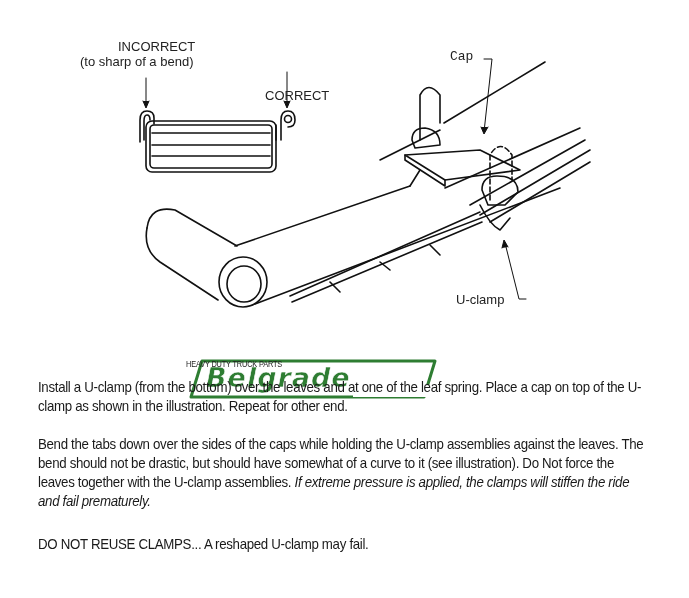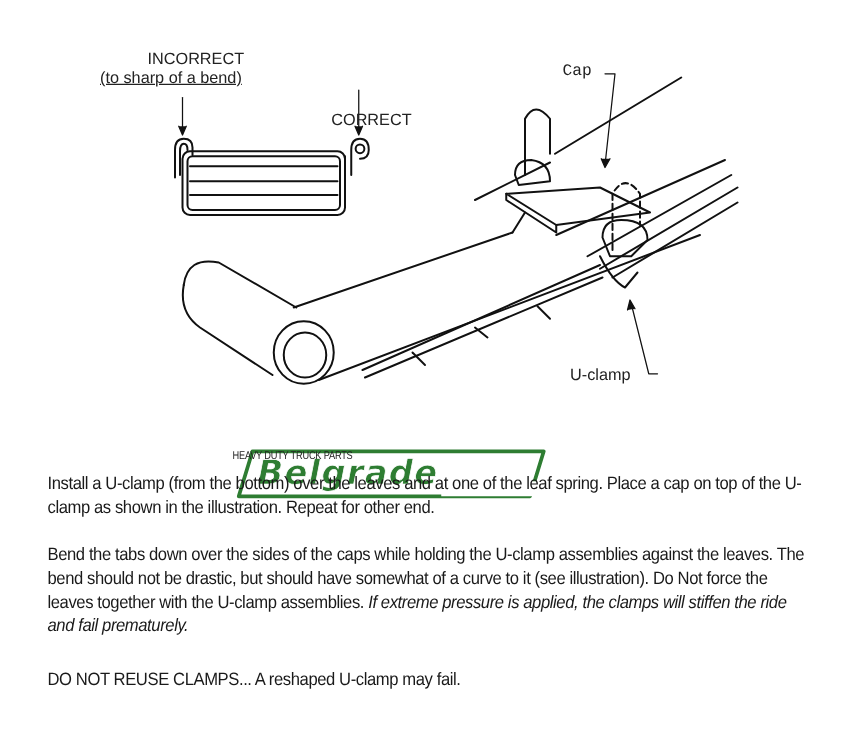--- a/index.html
+++ b/index.html
@@ -76,21 +76,21 @@
   </g>
 
   <path d="M484 59 L492 59 L484 132" stroke-width="1"></path>
   <path d="M481 127 L484 134 L488 127" fill="#111" stroke-width="1"></path>
 
   <path d="M526 299 L519 299 L505 243" stroke-width="1"></path>
   <path d="M502 248 L504 240 L508 247" fill="#111" stroke-width="1"></path>
 </svg>
 
 <div class="label" style="left:80px;top:39px;margin-left:38px;">INCORRECT</div>
-<div class="label" style="left:80px;top:54px;text-decoration:underline;">(to sharp of a bend)</div>
+<div class="label" style="left:80px;top:54px;">(to sharp of a bend)</div>
 <div class="label" style="left:265px;top:50px;margin-top:38px;">CORRECT</div>
 <div class="label" style="left:450px;top:49px;font-family:Liberation Mono, monospace;">Cap</div>
 <div class="label" style="left:456px;top:292px;">U-clamp</div>
 
 <div class="logo">
   <svg class="logo-text" viewBox="0 0 250 44" xmlns="http://www.w3.org/2000/svg">
     <path d="M14 4 L247 4 L236 40 L3 40 Z" fill="none" stroke="#2e7d32" stroke-width="3" stroke-linejoin="round"></path>
     <rect x="165" y="28" width="82" height="12" fill="#ffffff"></rect>
     <text x="18" y="30" font-family="'DejaVu Sans', sans-serif" font-weight="bold" font-style="italic" font-size="27" fill="#2e7d32" stroke="#ffffff" stroke-width="0.6" letter-spacing="1">Belgrade</text>
   </svg>

